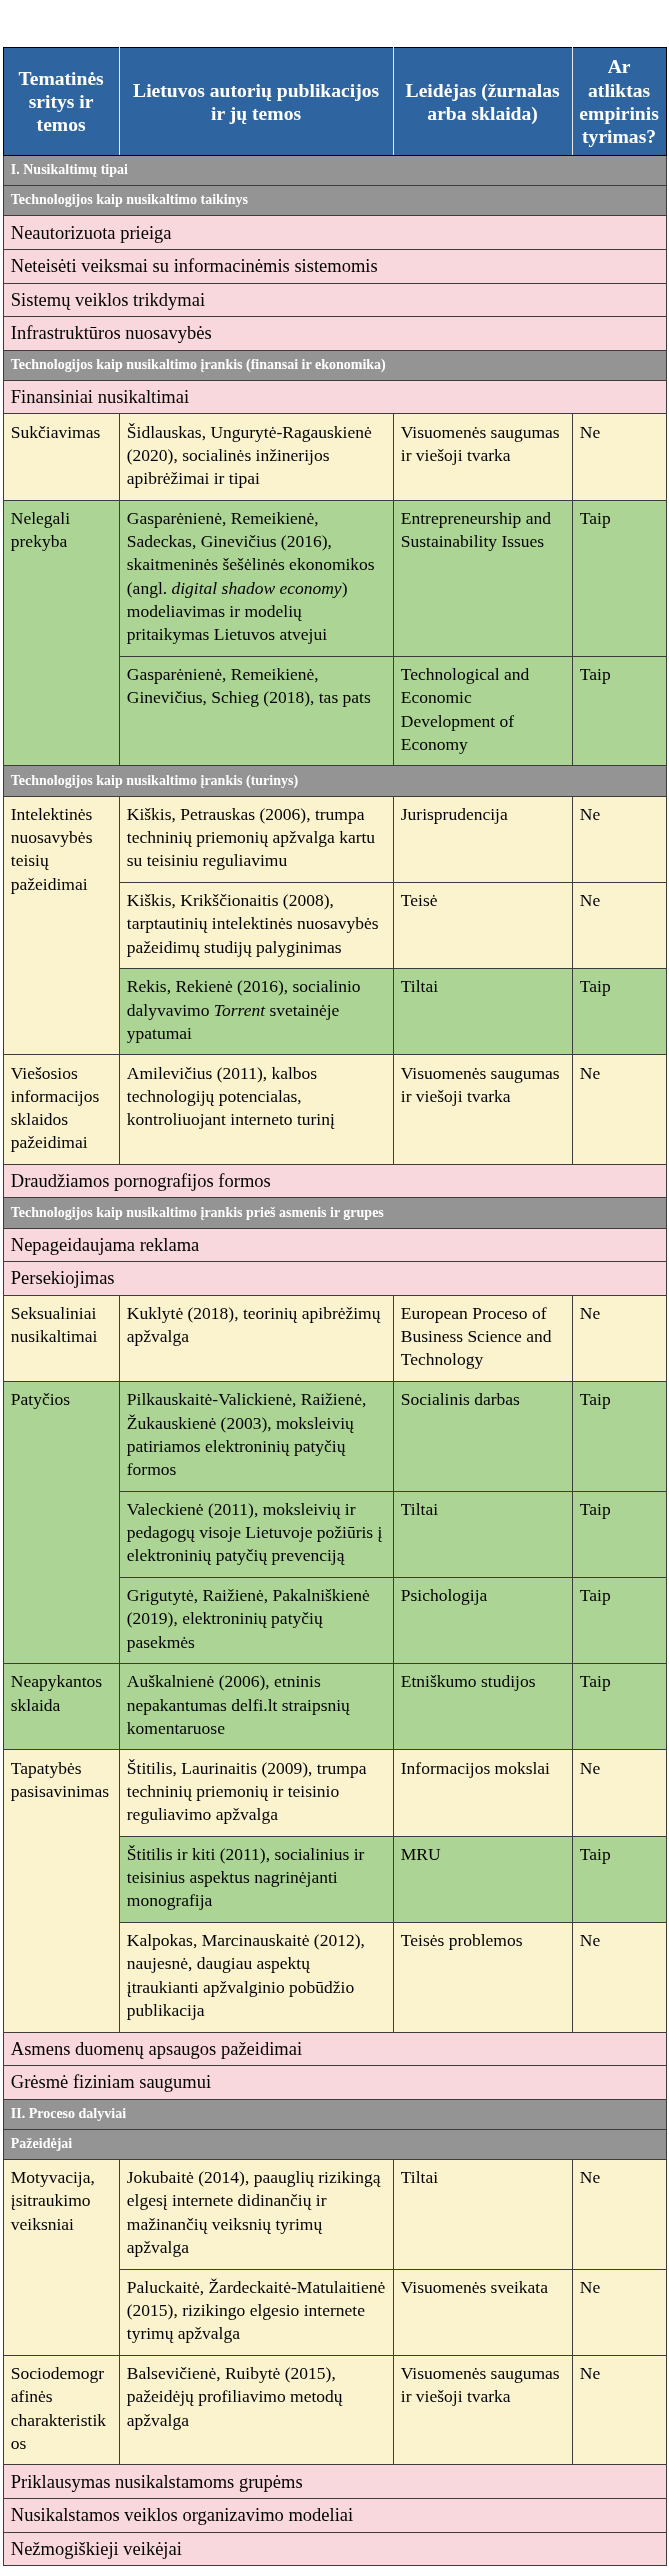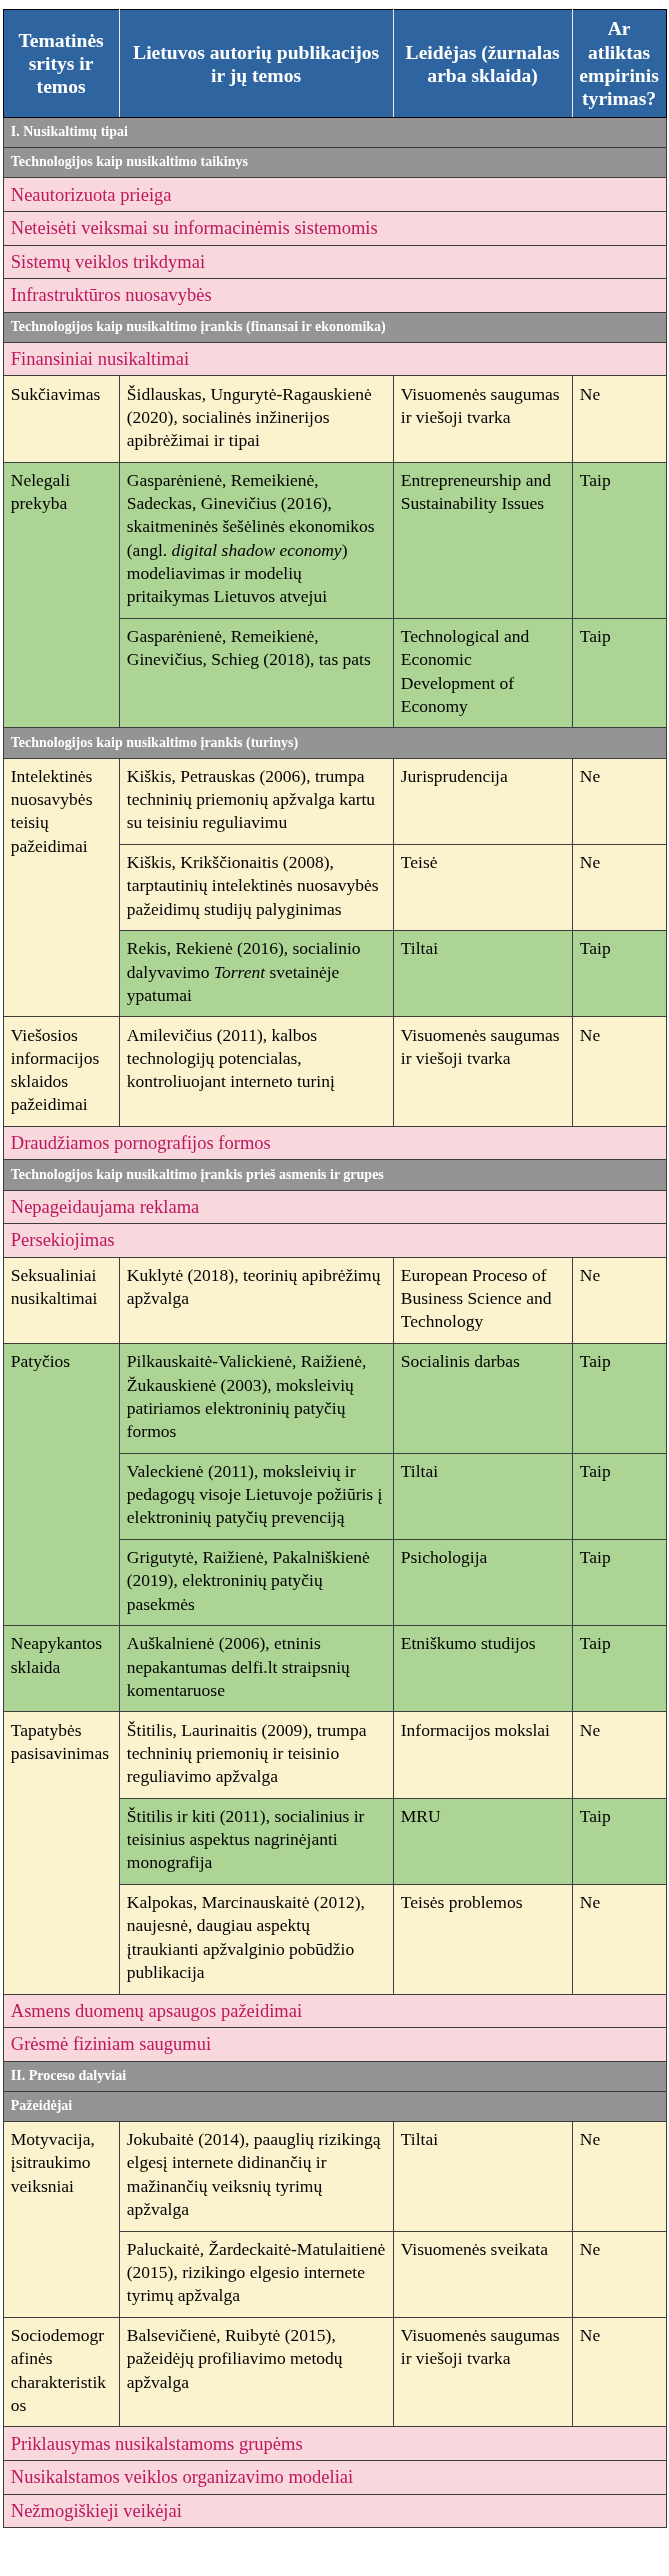--- a/index.html
+++ b/index.html
@@ -24,20 +24,21 @@
     min-height: 3626px;
     box-sizing: border-box;
     padding: 9.3px 3.1px 21.6px 2.6px;
     background: #ffffff;
   }
   table.matrix {
     width: 664px;
     table-layout: fixed;
     border-collapse: collapse;
     border: 1.5px solid var(--outer);
+    margin-top: 38px;
   }
   col.c1 { width: 116px; }
   col.c2 { width: 274px; }
   col.c3 { width: 179px; }
   col.c4 { width: 94px; }
 
   th, td {
     border: 1px solid var(--grid);
     vertical-align: top;
     text-align: left;
@@ -62,21 +63,21 @@
   tr.section td {
     background: var(--section-bg);
     color: var(--section-text);
     font-size: 14px;
     font-weight: 700;
     line-height: 1.2;
     padding: 6.2px 7.2px;
   }
   tr.subsection td {
     background: var(--subsection-bg);
-    color: #be185d;
+    color: #000000;
     font-size: 18.5px;
     font-weight: 400;
     line-height: 1.2;
     padding: 5.2px 7.2px;
   }
   td.body-cell {
     font-size: 17.5px;
     line-height: 1.33;
     padding: 6.2px 7.2px 9.3px 7.2px;
     color: #000000;

